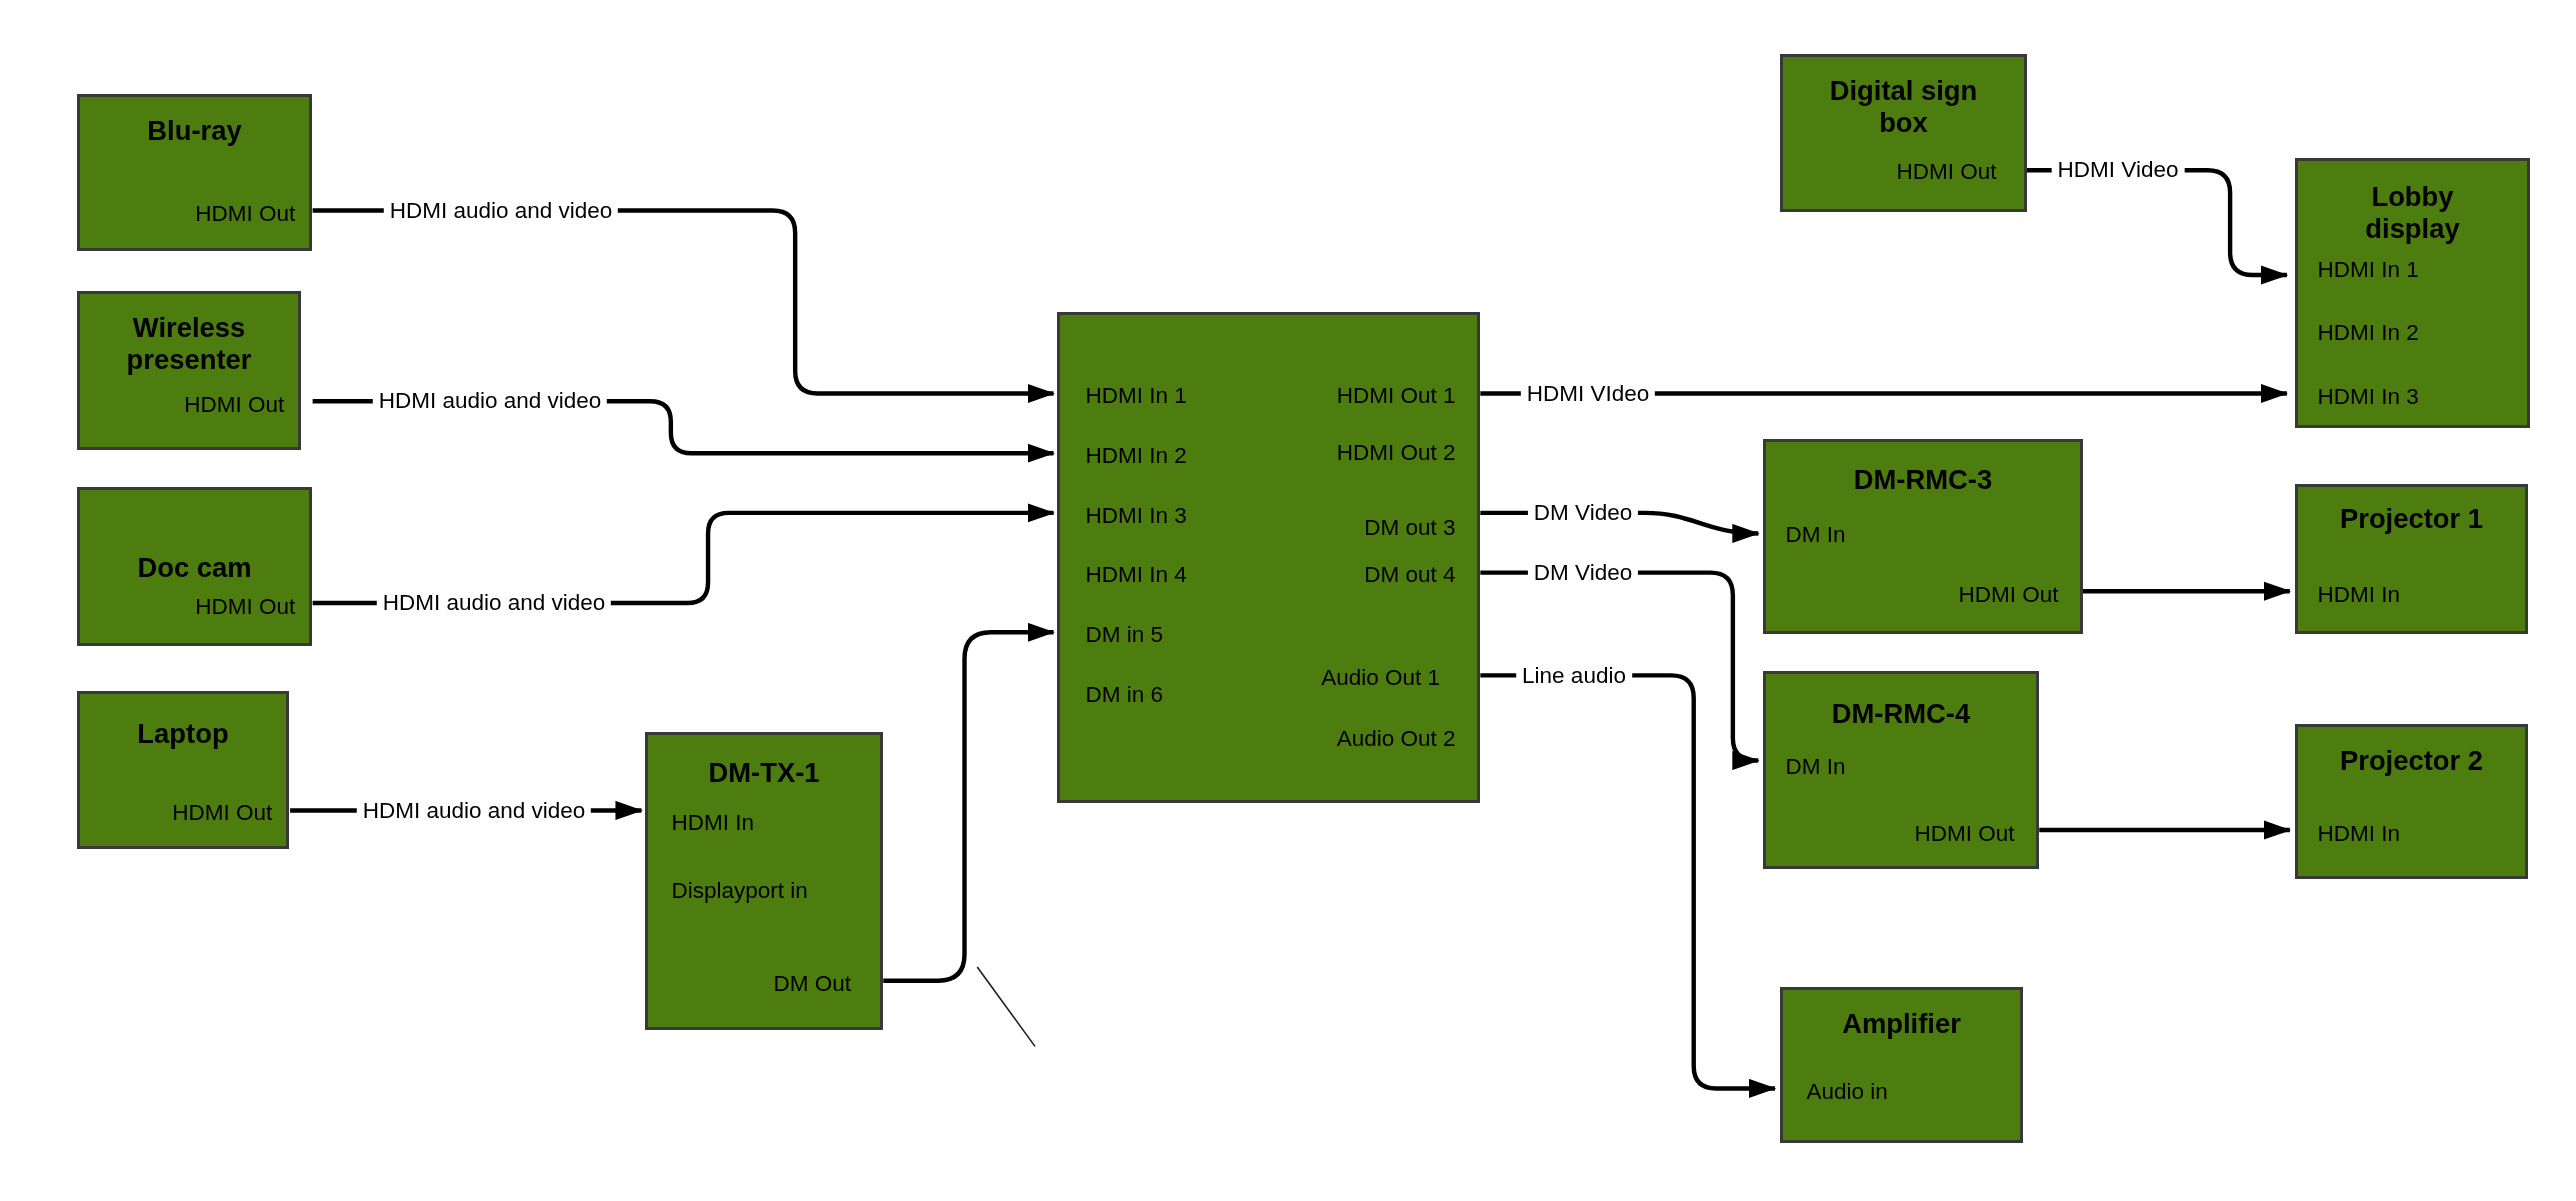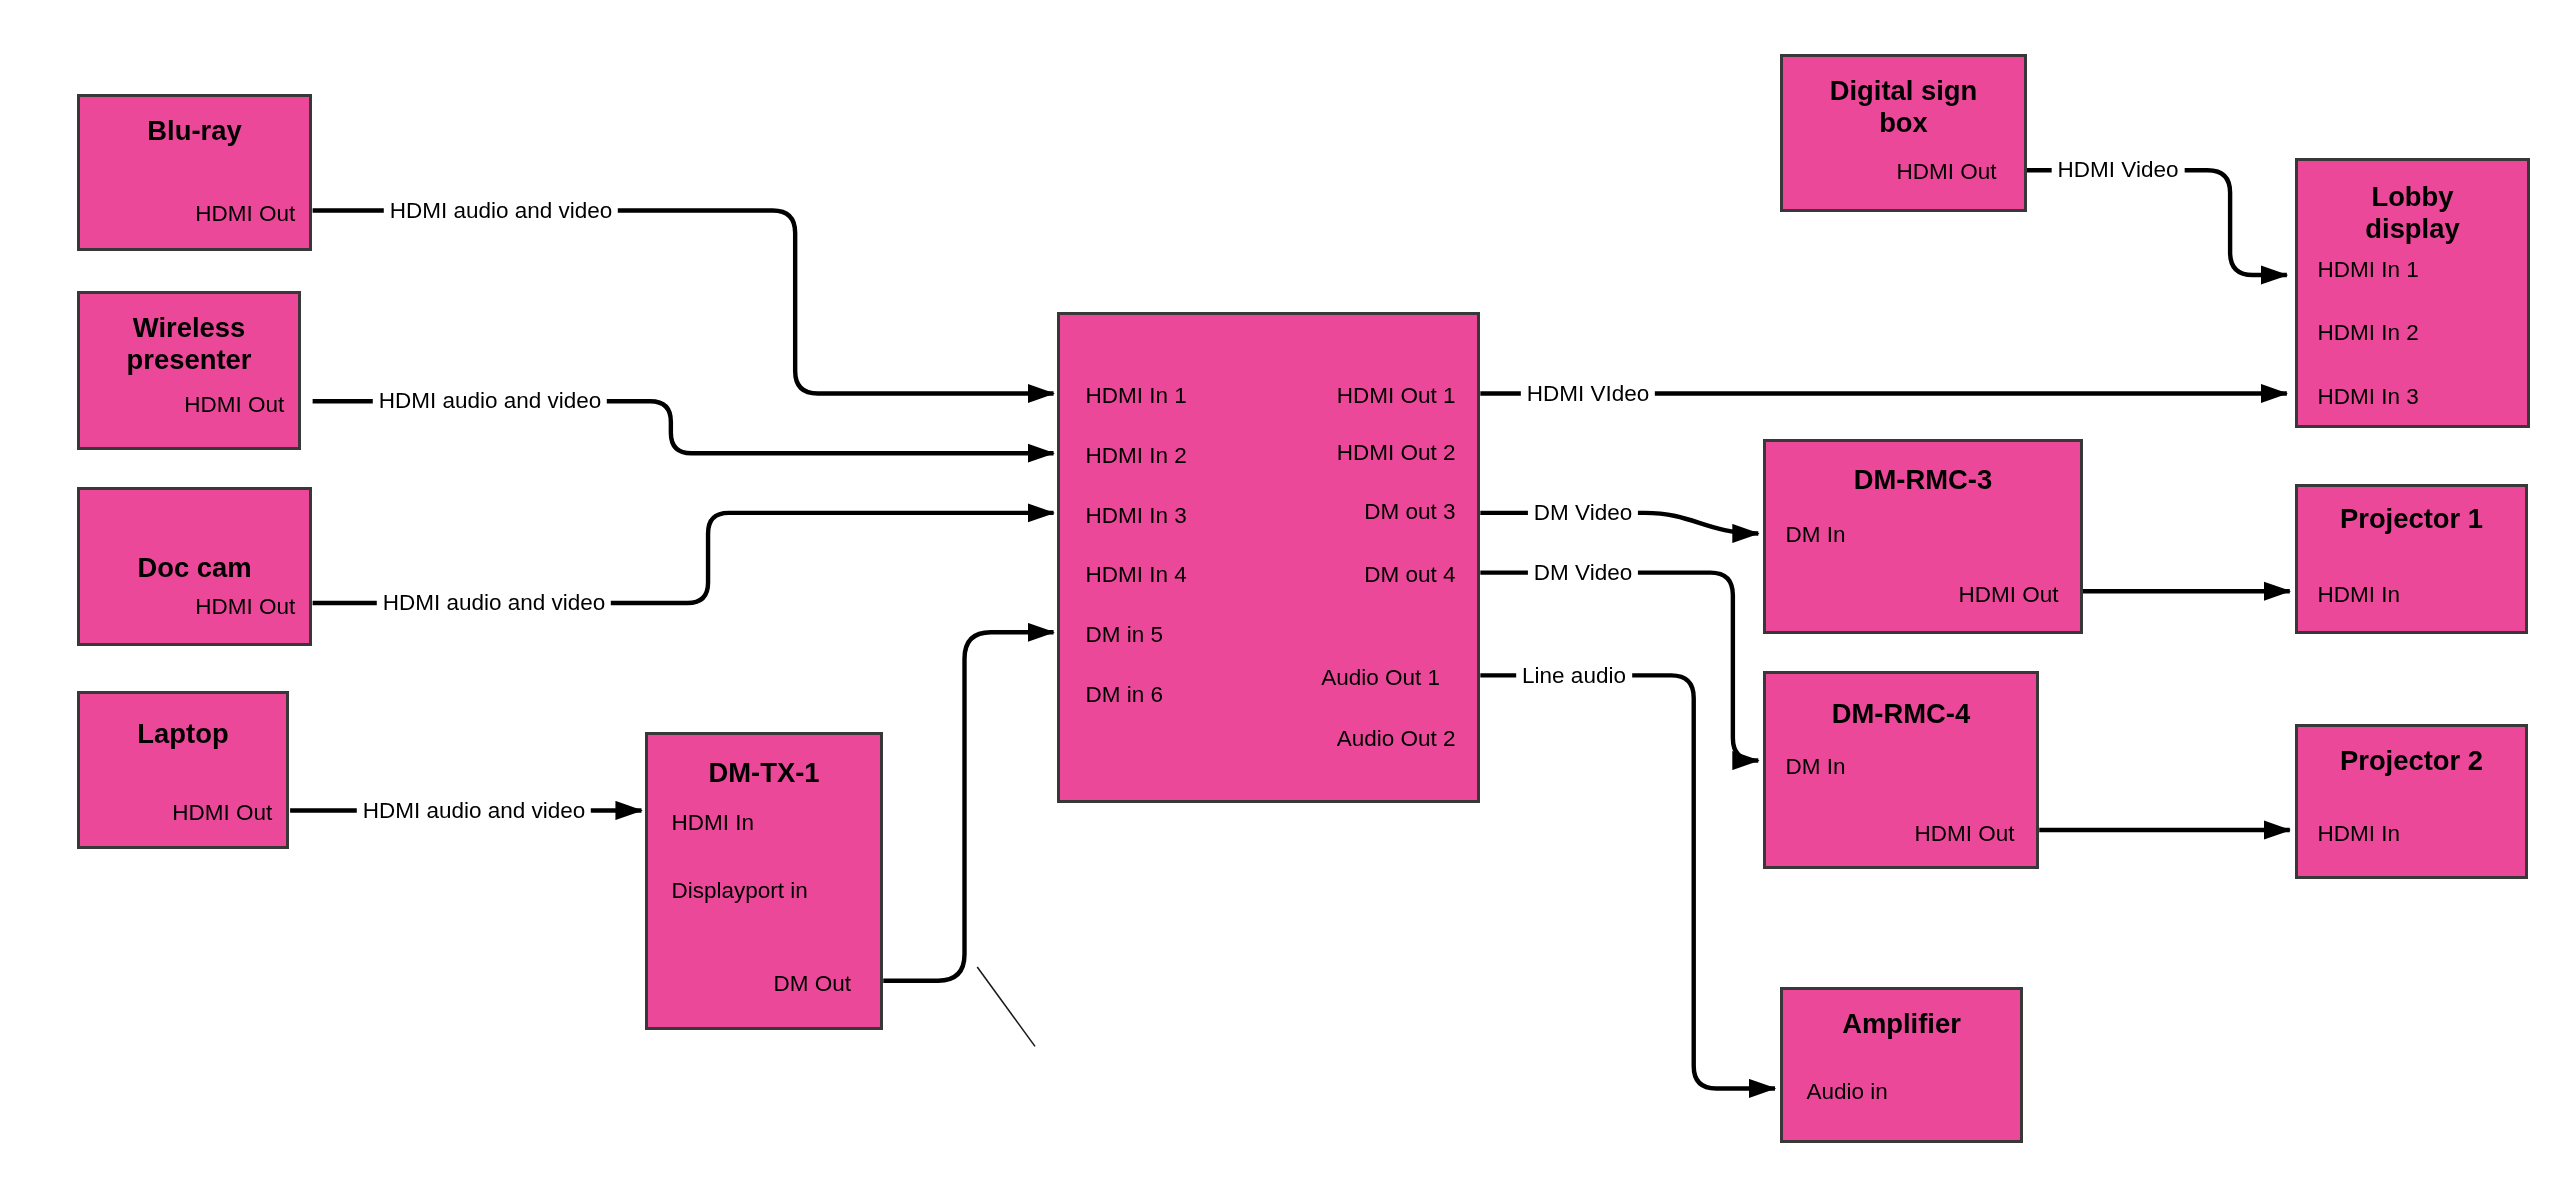--- a/index.html
+++ b/index.html
@@ -10,21 +10,21 @@
     font-family:"Liberation Sans","DejaVu Sans",sans-serif;
     color:#000000;
     overflow:hidden;
   }
   #wires{position:absolute;left:0;top:0;width:2576px;height:1201px;}
   .wire{stroke:#000000;stroke-width:4.5;fill:none;}
   .leader{stroke:#1a1a1a;stroke-width:1.6;fill:none;}
   .node{
     position:absolute;
     border:3.4px solid #383838;
-    background:#ec4899;
+    background:#4d7c0f;
     box-sizing:border-box;
   }
   .title{
     position:absolute;left:0;right:0;
     text-align:center;
     font-weight:bold;
     font-size:27.4px;
     line-height:32px;
     white-space:pre-line;
   }
@@ -112,21 +112,21 @@
 
   <div class="node" style="left:1057px;top:312px;width:423px;height:491px;">
     <div class="port port-left" style="top:81px;left:25.5px;">HDMI In 1</div>
     <div class="port port-left" style="top:141px;left:25.5px;">HDMI In 2</div>
     <div class="port port-left" style="top:201px;left:25.5px;">HDMI In 3</div>
     <div class="port port-left" style="top:260px;left:25.5px;">HDMI In 4</div>
     <div class="port port-left" style="top:320px;left:25.5px;">DM in 5</div>
     <div class="port port-left" style="top:380px;left:25.5px;">DM in 6</div>
     <div class="port port-right" style="top:81px;right:21.5px;">HDMI Out 1</div>
     <div class="port port-right" style="top:138px;right:21.5px;">HDMI Out 2</div>
-    <div class="port port-right" style="top:197px;right:21.5px;">DM out 3</div>
+    <div class="port port-right" style="top:213px;right:21.5px;">DM out 3</div>
     <div class="port port-right" style="top:260px;right:21.5px;">DM out 4</div>
     <div class="port port-right" style="top:363px;right:37px;text-align:right;">Audio Out 1</div>
     <div class="port port-right" style="top:424px;right:21.5px;">Audio Out 2</div>
   </div>
 
   <div class="node" style="left:1780px;top:54px;width:247px;height:158px;">
     <div class="title" style="top:17.6px;">Digital sign
 box</div>
     <div class="port port-right" style="top:115px;right:27.4px;">HDMI Out</div>
   </div>

